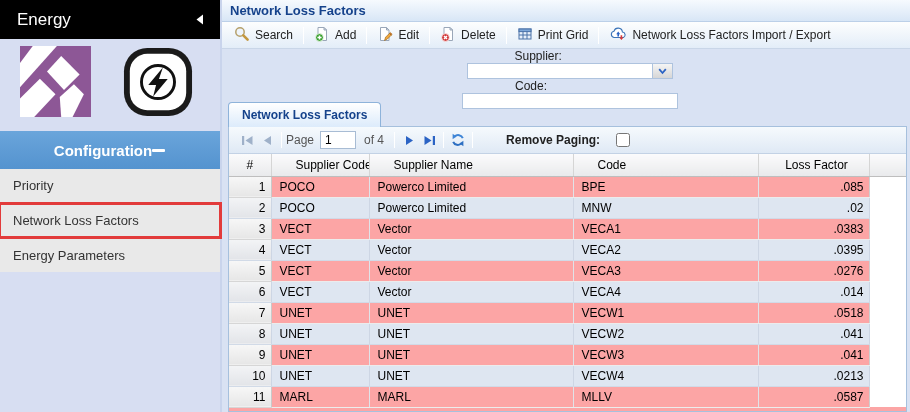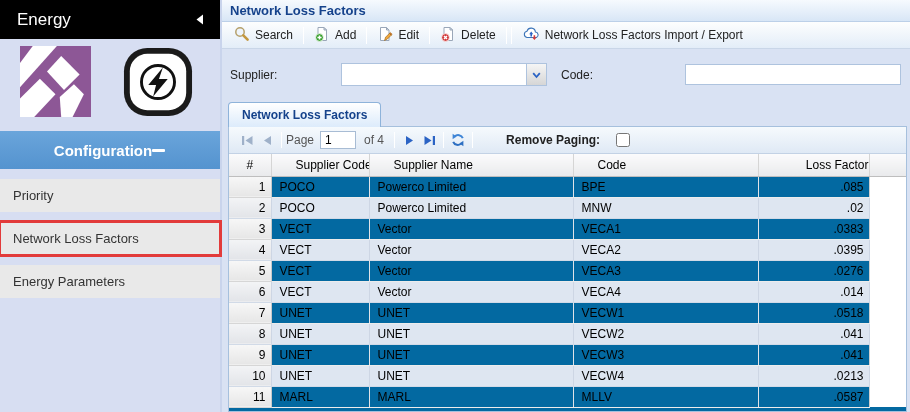--- a/index.html
+++ b/index.html
@@ -6,54 +6,54 @@
   html,body { width:910px; height:412px; overflow:hidden; }
   body { font-family:"Liberation Sans","DejaVu Sans",sans-serif; font-size:12px; background:#fff; position:relative; }
 
   
   .sidebar { position:absolute; left:0; top:0; width:222px; height:412px; background:#d7def2; border-right:2px solid #c9d4ec; }
   .sidebar-header { height:39px; background:#000; color:#fff; display:flex; align-items:center; justify-content:space-between; padding:0 16px 0 17px; font-size:17px; }
   .logos { display:flex; align-items:center; gap:28px; padding:8px 0 0 16px; height:80px; }
   .config-header { margin-top:12px; height:38px; background:linear-gradient(#6aa5db,#5493cf); color:#fff; font-size:15px; font-weight:bold; display:flex; align-items:center; justify-content:center; padding:0 14px 0 13px; }
   .minus-bar { width:13px; height:3px; background:#fff; border-radius:1px; }
   .menu { }
-  .menu-item { height:33px; line-height:33px; background:#e9e9e9; color:#333; font-size:13px; padding-left:13px; margin-bottom:2px; cursor:pointer; position:relative;margin-top:10px; }
+  .menu-item { height:33px; line-height:33px; background:#e9e9e9; color:#333; font-size:13px; padding-left:13px; margin-bottom:2px; cursor:pointer; position:relative; }
   .menu-item.highlighted { outline:3px solid #e23b3b; outline-offset:-1px; z-index:2; }
 
   
   .main { position:absolute; left:222px; top:0; right:0; bottom:0; background:#d9e2f3; display:flex; flex-direction:column; }
   .title-bar { height:22px; background:linear-gradient(#f6fafe,#d8e6f6); border-bottom:1px solid #bcd0e8; color:#15428b; font-weight:bold; font-size:13px; padding:3px 0 0 8px; }
   .toolbar { height:27px; background:linear-gradient(#fdfefe,#e3edf8); border-bottom:1px solid #c9d6e8; display:flex; align-items:center; padding-left:4px; }
   .tb-btn { display:flex; align-items:center; gap:5px; padding:2px 8px; color:#222; cursor:pointer; white-space:nowrap; }
   .tb-sep { width:1px; height:17px; background:#b9c8dc; border-right:1px solid #fff; margin:0 2px; }
 
-  .filter-row { height:51px; display:flex; align-items:center; padding-left:8px; color:#222; }
+  .filter-row { height:51px; display:flex; align-items:center; padding-left:8px; color:#222;flex-direction:column; }
   .f-label1 { width:111px; }
   .combo { width:206px; height:23px; background:#fff; border:1px solid #aec3de; display:flex; }
   .combo-field { flex:1; }
   .combo-btn { width:20px; background:linear-gradient(#f5f5f5,#d6d6d6); border-left:1px solid #aec3de; display:flex; align-items:center; justify-content:center; cursor:pointer; }
   .f-label2 { margin-left:14px; width:124px; }
   .code-input { width:216px; height:21px; border:1px solid #aec3de; padding-left:4px; font-size:12px; font-family:inherit; }
 
   .tab-strip { height:26px; padding-left:6px; display:flex; align-items:flex-end; }
   .tab { height:25px; line-height:24px; padding:0 13px; background:linear-gradient(#ffffff,#dcebfb); border:1px solid #8eb3da; border-bottom:none; border-radius:4px 4px 0 0; color:#15428b; font-weight:bold; cursor:pointer; margin-bottom:-1px; z-index:2; }
 
-  .grid-panel { flex:1; margin:0 3px 0 6px; border:1px solid #a6c0dd; background:#0369a1; display:flex; flex-direction:column; overflow:hidden; }
+  .grid-panel { flex:1; margin:0 3px 0 6px; border:1px solid #a6c0dd; background:#fca5a5; display:flex; flex-direction:column; overflow:hidden; }
   .paging-bar { height:27px; background:linear-gradient(#f6fafd,#dfe9f5); border-bottom:1px solid #c3d2e5; display:flex; align-items:center; padding-left:8px; color:#555; flex:0 0 27px; }
   .pg-btn { display:flex; align-items:center; justify-content:center; width:20px; height:20px; cursor:pointer; }
   .pg-sep { width:1px; height:16px; background:#bccadd; border-right:1px solid #fff; margin:0 4px; }
   .page-input { width:36px; height:18px; border:1px solid #a8bcd4; padding-left:4px; font-size:12px; font-family:inherit; margin:0 8px 0 6px; }
   .of-label { margin-right:6px; }
   .rp-label { font-weight:bold; color:#222; margin-left:4px;padding-left:25px; }
   .rp-check { width:14px; height:14px; margin-left:16px; border:1px solid #9aa8bb; background:linear-gradient(#fff,#e6ebf2); cursor:pointer; }
 
   table.grid { width:100%; border-collapse:collapse; table-layout:fixed; font-size:12px; }
   .grid th { height:22px; background:linear-gradient(#fbfbfc,#e9eaec); border-right:1px solid #d5d5d5; border-bottom:1px solid #bebebe; font-weight:normal; text-align:left; padding-left:24px; color:#000; cursor:pointer; overflow:hidden; white-space:nowrap; }
   .grid th.h-num { text-align:center; padding-left:0; }
-  .grid th.h-loss { text-align:right; padding-left:6px; }
+  .grid th.h-loss { text-align:center; padding-left:6px; }
   .grid th.h-filler { border-right:none; }
   .grid td { height:21px; border-right:1px solid #e0e3e8; border-bottom:1px solid #ececec; padding-left:8px; color:#000; overflow:hidden; white-space:nowrap; }
   .grid td.num { background:linear-gradient(#f7f7f7,#e6e6e6); border-right:1px solid #c9c9c9; border-bottom:1px solid #d6d6d6; text-align:right; padding:0 5px 0 0; }
   .grid td.loss { text-align:right; padding:0 5px 0 0; border-right:1px solid #cfcfcf; }
   .grid td.filler { background:#fff; border-right:none; border-bottom:none; }
   .grid tr.alt td { background:#dee6f1; border-bottom-color:#d1dae7; border-right-color:#cdd6e4; }
   .grid tr.alt td.num { background:linear-gradient(#f3f4f6,#e2e4e8); }
   .grid tr.alt td.filler { background:#fff; }
 </style>
 </head>
@@ -145,20 +145,32 @@
         <svg width="16" height="16" viewBox="0 0 16 16">
           <path d="M4 1.5 H10 L12.5 4 V14.5 H4 Z" fill="#fff" stroke="#9aa7b8"></path>
           <path d="M10 1.5 L10 4 L12.5 4 Z" fill="#dce6f0" stroke="#9aa7b8"></path>
           <circle cx="5.5" cy="11.5" r="3.9" fill="#d23b3b" stroke="#fff" stroke-width="0.8"></circle>
           <path d="M4 10 L7 13 M7 10 L4 13" stroke="#fff" stroke-width="1.4"></path>
         </svg>
       </span>
       <span>Delete</span>
     </div>
     <div class="tb-sep"></div>
+    <div class="tb-btn">
+      <span>
+        <svg width="16" height="16" viewBox="0 0 16 16">
+          <rect x="2" y="3" width="12" height="10" fill="#e8f0fa" stroke="#4a72a8"></rect>
+          <rect x="2" y="3" width="12" height="2.6" fill="#7da7d9" stroke="#4a72a8"></rect>
+          <line x1="2" y1="9" x2="14" y2="9" stroke="#4a72a8"></line>
+          <line x1="6" y1="5.6" x2="6" y2="13" stroke="#4a72a8"></line>
+          <line x1="10" y1="5.6" x2="10" y2="13" stroke="#4a72a8"></line>
+        </svg>
+      </span>
+      <span>Print Grid</span>
+    </div>
     <div class="tb-sep"></div>
     <div class="tb-btn">
       <span>
         <svg width="18" height="15" viewBox="0 0 18 15">
           <path d="M5 11.5 A3.2 3.2 0 0 1 5 5.2 A4.3 4.3 0 0 1 13.4 6 A2.9 2.9 0 0 1 14.5 11.5 Z" fill="#fff" stroke="#3b74b8" stroke-width="1.1"></path>
           <path d="M7.2 8.2 L9.2 5.6 L11.2 8.2 L10 8.2 L10 10.6 L8.4 10.6 L8.4 8.2 Z" fill="#2b63c4"></path>
           <path d="M11.6 9.3 L13.2 9.3 L13.2 11.4 L14.5 11.4 L12.4 13.9 L10.3 11.4 L11.6 11.4 Z" fill="#d43a3a"></path>
         </svg>
       </span>
       <span>Network Loss Factors Import / Export</span>

